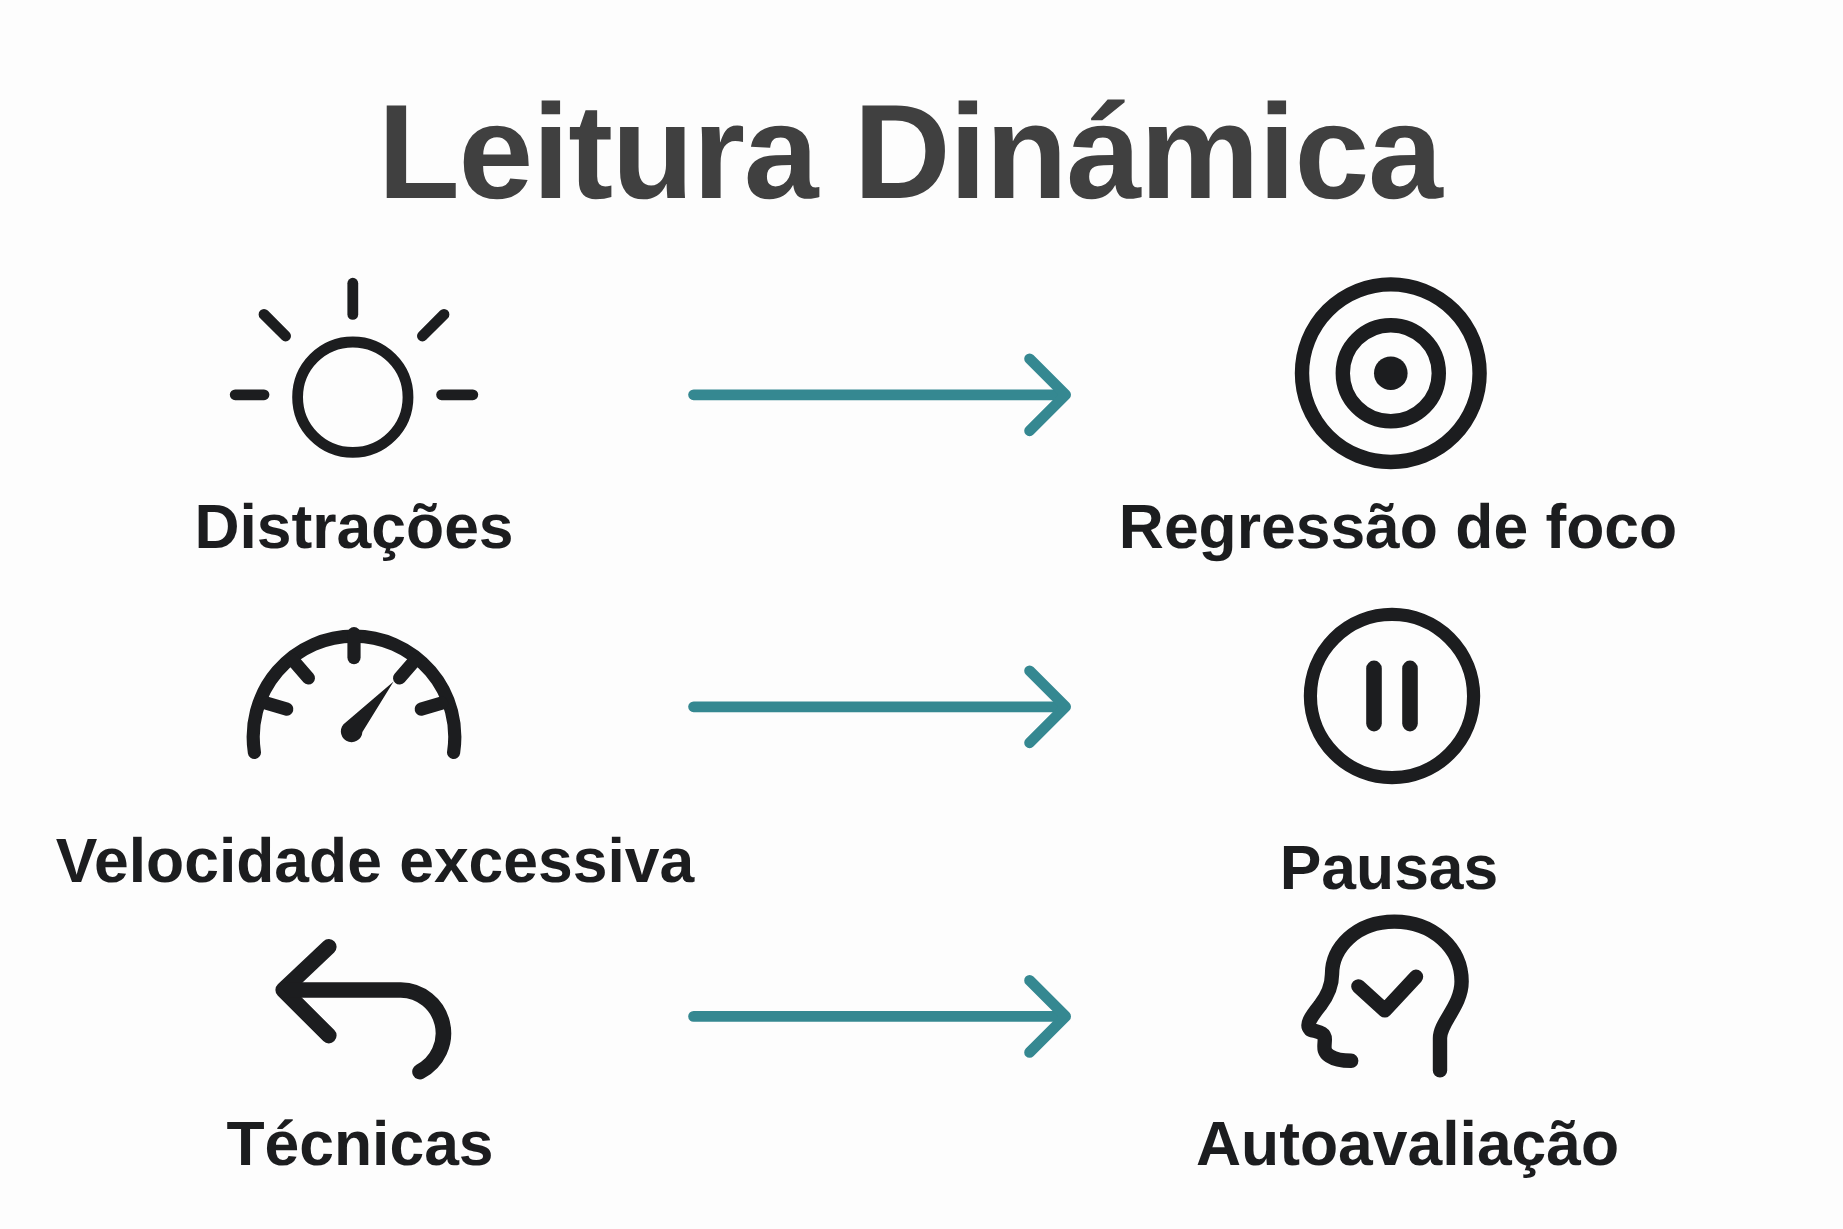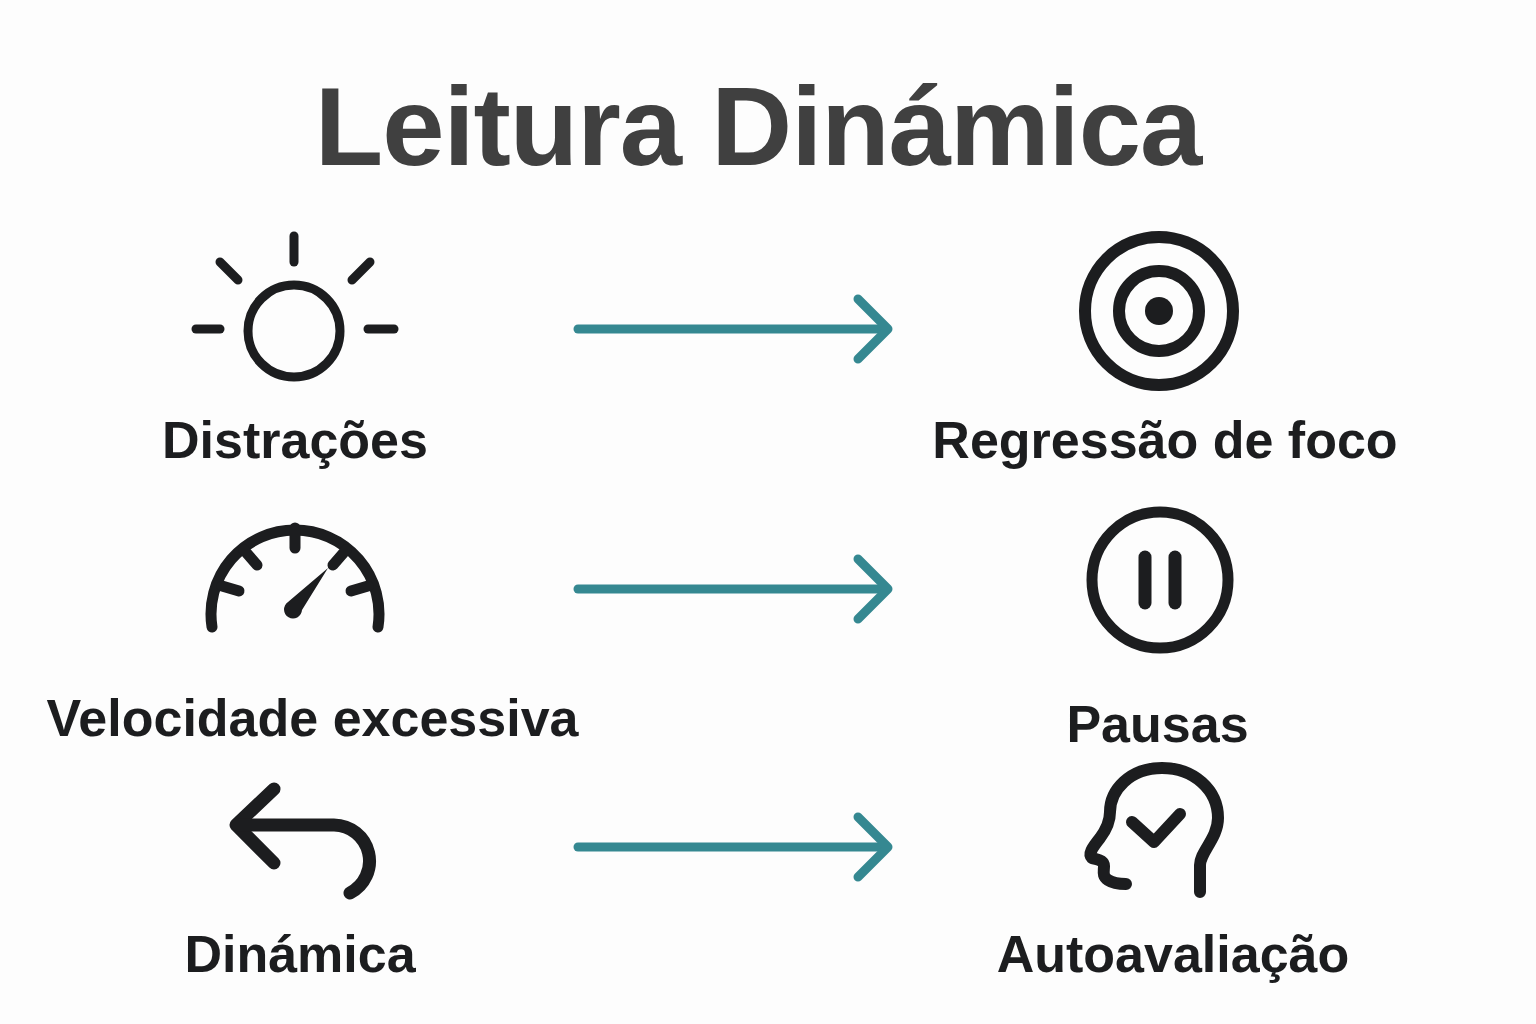--- a/index.html
+++ b/index.html
@@ -100,21 +100,21 @@
 <div class="label" style="left:1000px; top:668px; width:315px;margin-top:26px;">Pausas</div>
 
 <div class="icon" style="left:222px; top:775px;">
   <svg width="160" height="135" viewBox="0 0 160 135">
     <g stroke="#1c1d1f" stroke-width="13" stroke-linecap="round" stroke-linejoin="round" fill="none">
       <polyline points="52,14 14,50 52,88"></polyline>
       <path d="M16 50 L 112 50 A 36 36 0 0 1 128 118"></path>
     </g>
   </svg>
 </div>
-<div class="label" style="left:100px; top:924px; width:400px;">Dinámica</div>
+<div class="label" style="left:100px; top:924px; width:400px;">Técnicas</div>
 
 <div class="arrow" style="top:807px;">
   <svg width="330" height="80" viewBox="0 0 330 80">
     <g stroke="#358891" stroke-width="9" stroke-linecap="round" stroke-linejoin="round" fill="none">
       <line x1="8" y1="40" x2="316" y2="40"></line>
       <polyline points="288,10 318,40 288,70"></polyline>
     </g>
   </svg>
 </div>
 

